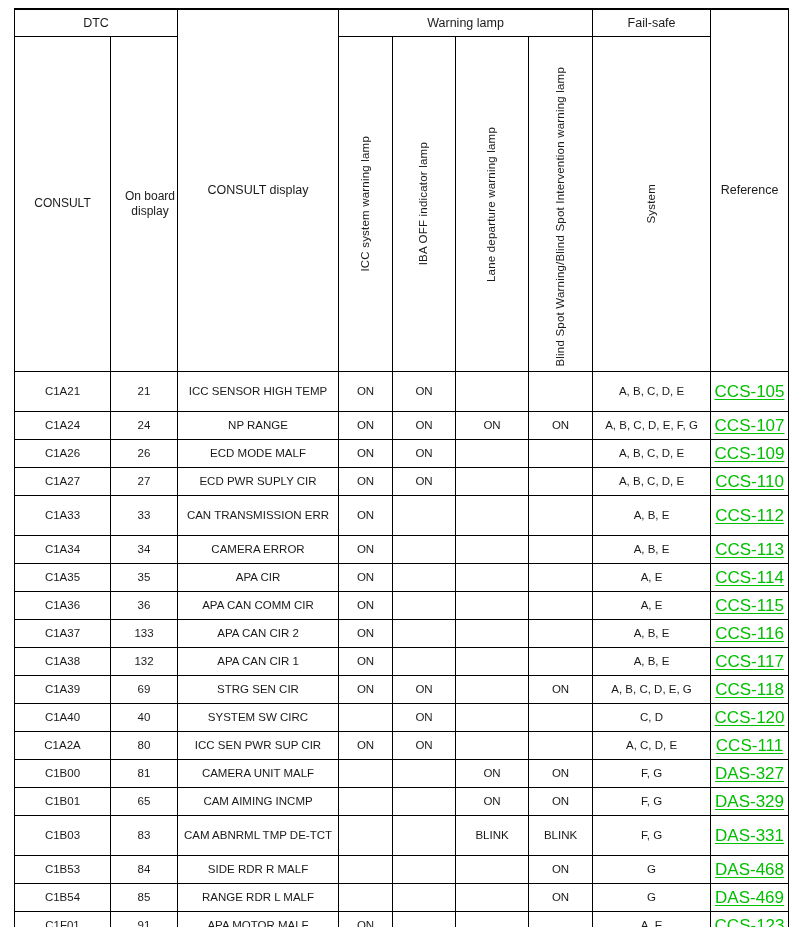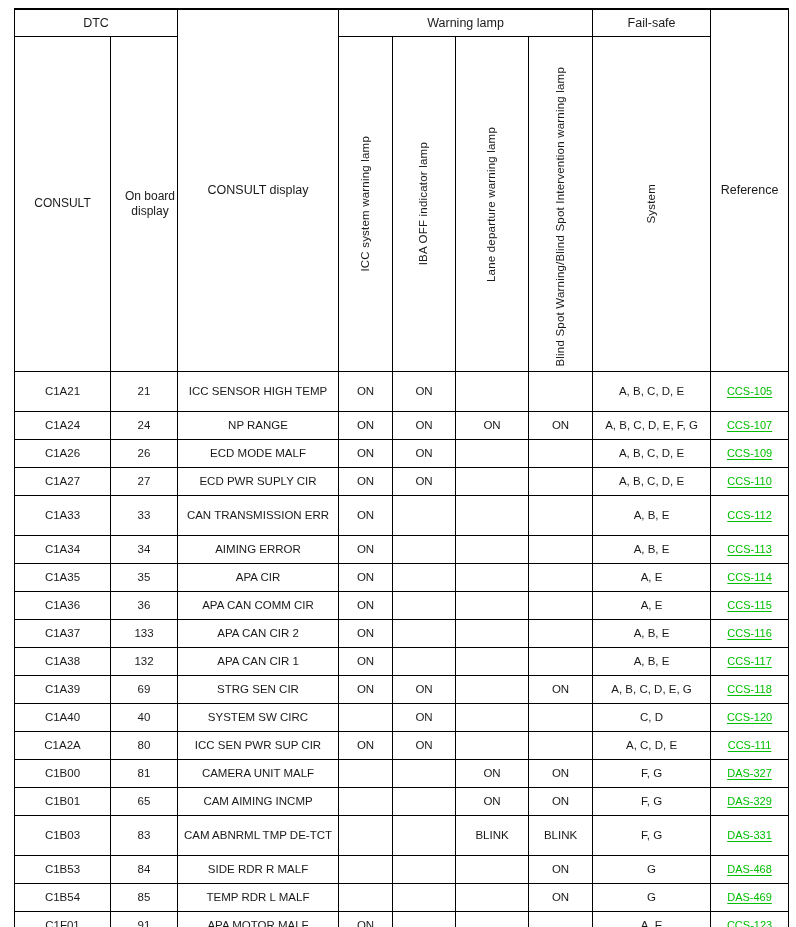--- a/index.html
+++ b/index.html
@@ -74,21 +74,21 @@
   td.c-ref{width:78px;}
 
   td.sys{text-align:left;padding-left:8px;font-size:11.5px;}
 
   tr.data td{height:23px;}
   tr.data.tall td{height:35px;}
 
   a.ref{
     color:#00bf00;
     text-decoration:underline;
-    font-size:11px;
+    font-size:17px;
     cursor:pointer;
     text-underline-offset:2px;
   }
 </style>
 </head>
 <body>
 
 <div id="sheet">
   <table class="dtc">
     <colgroup>
@@ -208,21 +208,21 @@
           <td class="c-icc">ON</td>
           <td class="c-iba"></td>
           <td class="c-lane"></td>
           <td class="c-bsw"></td>
           <td class="c-system sys">A, B, E</td>
           <td class="c-ref"><a class="ref">CCS-112</a></td>
         </tr>
         <tr class="data">
           <td class="c-consult">C1A34</td>
           <td class="c-onboard">34</td>
-          <td class="c-display">AIMING ERROR</td>
+          <td class="c-display">CAMERA ERROR</td>
           <td class="c-icc">ON</td>
           <td class="c-iba"></td>
           <td class="c-lane"></td>
           <td class="c-bsw"></td>
           <td class="c-system sys">A, B, E</td>
           <td class="c-ref"><a class="ref">CCS-113</a></td>
         </tr>
         <tr class="data">
           <td class="c-consult">C1A35</td>
           <td class="c-onboard">35</td>
@@ -340,21 +340,21 @@
           <td class="c-icc"></td>
           <td class="c-iba"></td>
           <td class="c-lane"></td>
           <td class="c-bsw">ON</td>
           <td class="c-system sys">G</td>
           <td class="c-ref"><a class="ref">DAS-468</a></td>
         </tr>
         <tr class="data">
           <td class="c-consult">C1B54</td>
           <td class="c-onboard">85</td>
-          <td class="c-display">TEMP RDR L MALF</td>
+          <td class="c-display">RANGE RDR L MALF</td>
           <td class="c-icc"></td>
           <td class="c-iba"></td>
           <td class="c-lane"></td>
           <td class="c-bsw">ON</td>
           <td class="c-system sys">G</td>
           <td class="c-ref"><a class="ref">DAS-469</a></td>
         </tr>
         <tr class="data">
           <td class="c-consult">C1F01</td>
           <td class="c-onboard">91</td>

